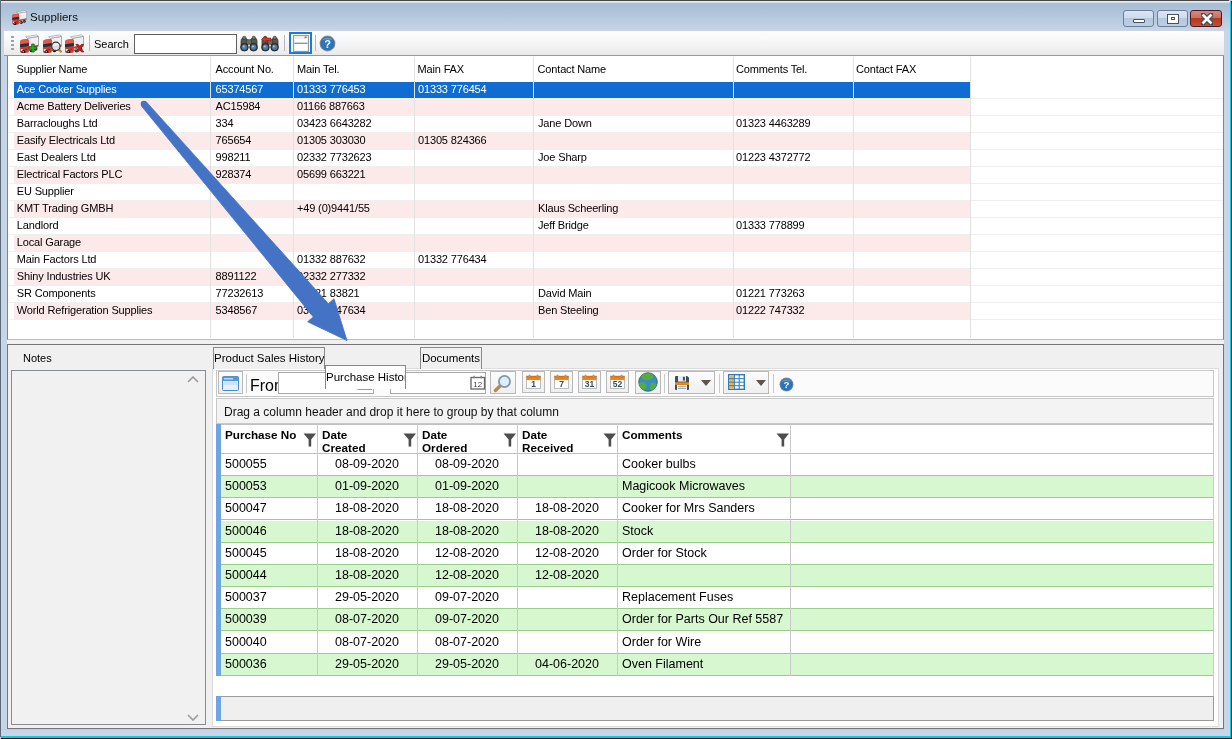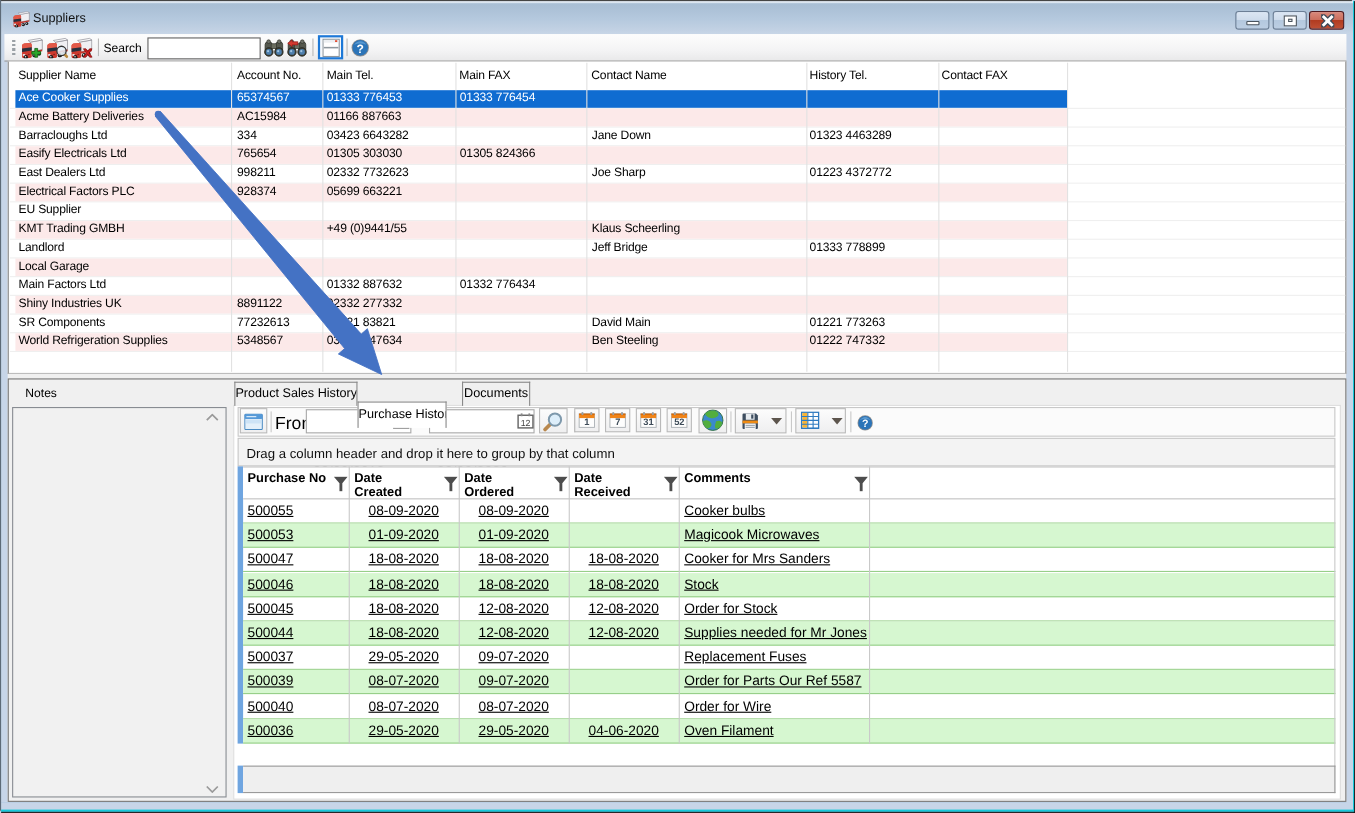--- a/index.html
+++ b/index.html
@@ -63,21 +63,21 @@
 .datebox span { position:absolute; left:6px; top:3px;margin-top:45px; }
 #dragbar { left:216px; top:398px; width:998px; height:26px; background:#f3f3f3; border:1px solid #c8c8c8; }
 #dragbar-text { left:224px; top:405px; font-size:12px; color:#101010; }
 
 #pgrid-strip1 { left:216px; top:424px; width:5px; height:252px; background:#6fa5e0; }
 #pgrid-strip2 { left:216px; top:696px; width:5px; height:25px; background:#6fa5e0; }
 #pheader { left:221px; top:424px; width:993px; height:30px; background:#fff; border-top:1px solid #c0c0c0; border-bottom:1px solid #c0c0c0; }
 .phv { top:424px; width:1px; height:252px; background:#c9c9c9; position:absolute; }
 .phl { position:absolute; font-weight:bold; color:#000; font-size:11.7px; line-height:13px; }
 .prow { left:221px; width:993px; height:22px; position:absolute; border-bottom:1px solid #97cf89; }
-.prow div { position:absolute; top:0; height:22px; line-height:21px; white-space:nowrap; font-size:12.5px;text-decoration:underline; }
+.prow div { position:absolute; top:0; height:22px; line-height:21px; white-space:nowrap; font-size:12.5px; }
 .green { background:#d6f7d0; }
 .pc1 { left:4px; } .pc2 { left:96px; width:100px; text-align:center; } .pc3 { left:196px; width:100px; text-align:center; }
 .pc4 { left:296px; width:100px; text-align:center; } .pc5 { left:401px; }
 #pfooter { left:221px; top:696px; width:993px; height:25px; background:#efefef; border:1px solid #9a9a9a; border-left:none; }
 </style>
 </head>
 <body>
 <div id="frame"></div>
 <div class="abs" id="titlebar"></div>
 <div class="abs" id="client"></div>
@@ -116,21 +116,21 @@
 <div class="abs" id="edge-right2"></div>
 <div class="abs" id="edge-bottom"></div>
 <div class="abs" id="edge-bottom2"></div>
 
 <div class="abs" id="tbl-top"></div>
 <div class="th" style="left:16.5px">Supplier Name</div>
 <div class="th" style="left:215.5px">Account No.</div>
 <div class="th" style="left:297px">Main Tel.</div>
 <div class="th" style="left:417.5px">Main FAX</div>
 <div class="th" style="left:537.5px">Contact Name</div>
-<div class="th" style="left:736px">History Tel.</div>
+<div class="th" style="left:736px">Comments Tel.</div>
 <div class="th" style="left:856px">Contact FAX</div>
 <div id="rowlines">
     <div class="rowline" style="top:98px"></div>
     <div class="rowline" style="top:115px"></div>
     <div class="rowline" style="top:132px"></div>
     <div class="rowline" style="top:149px"></div>
     <div class="rowline" style="top:166px"></div>
     <div class="rowline" style="top:183px"></div>
     <div class="rowline" style="top:200px"></div>
     <div class="rowline" style="top:217px"></div>
@@ -354,21 +354,20 @@
       <div class="pc2">18-08-2020</div>
       <div class="pc3">12-08-2020</div>
       <div class="pc4">12-08-2020</div>
       <div class="pc5">Order for Stock</div>
     </div>
     <div class="prow green" style="top:565px">
       <div class="pc1">500044</div>
       <div class="pc2">18-08-2020</div>
       <div class="pc3">12-08-2020</div>
       <div class="pc4">12-08-2020</div>
-      <div class="pc5">Supplies needed for Mr Jones</div>
     </div>
     <div class="prow" style="top:587px">
       <div class="pc1">500037</div>
       <div class="pc2">29-05-2020</div>
       <div class="pc3">09-07-2020</div>
       <div class="pc4"></div>
       <div class="pc5">Replacement Fuses</div>
     </div>
     <div class="prow green" style="top:609px">
       <div class="pc1">500039</div>

